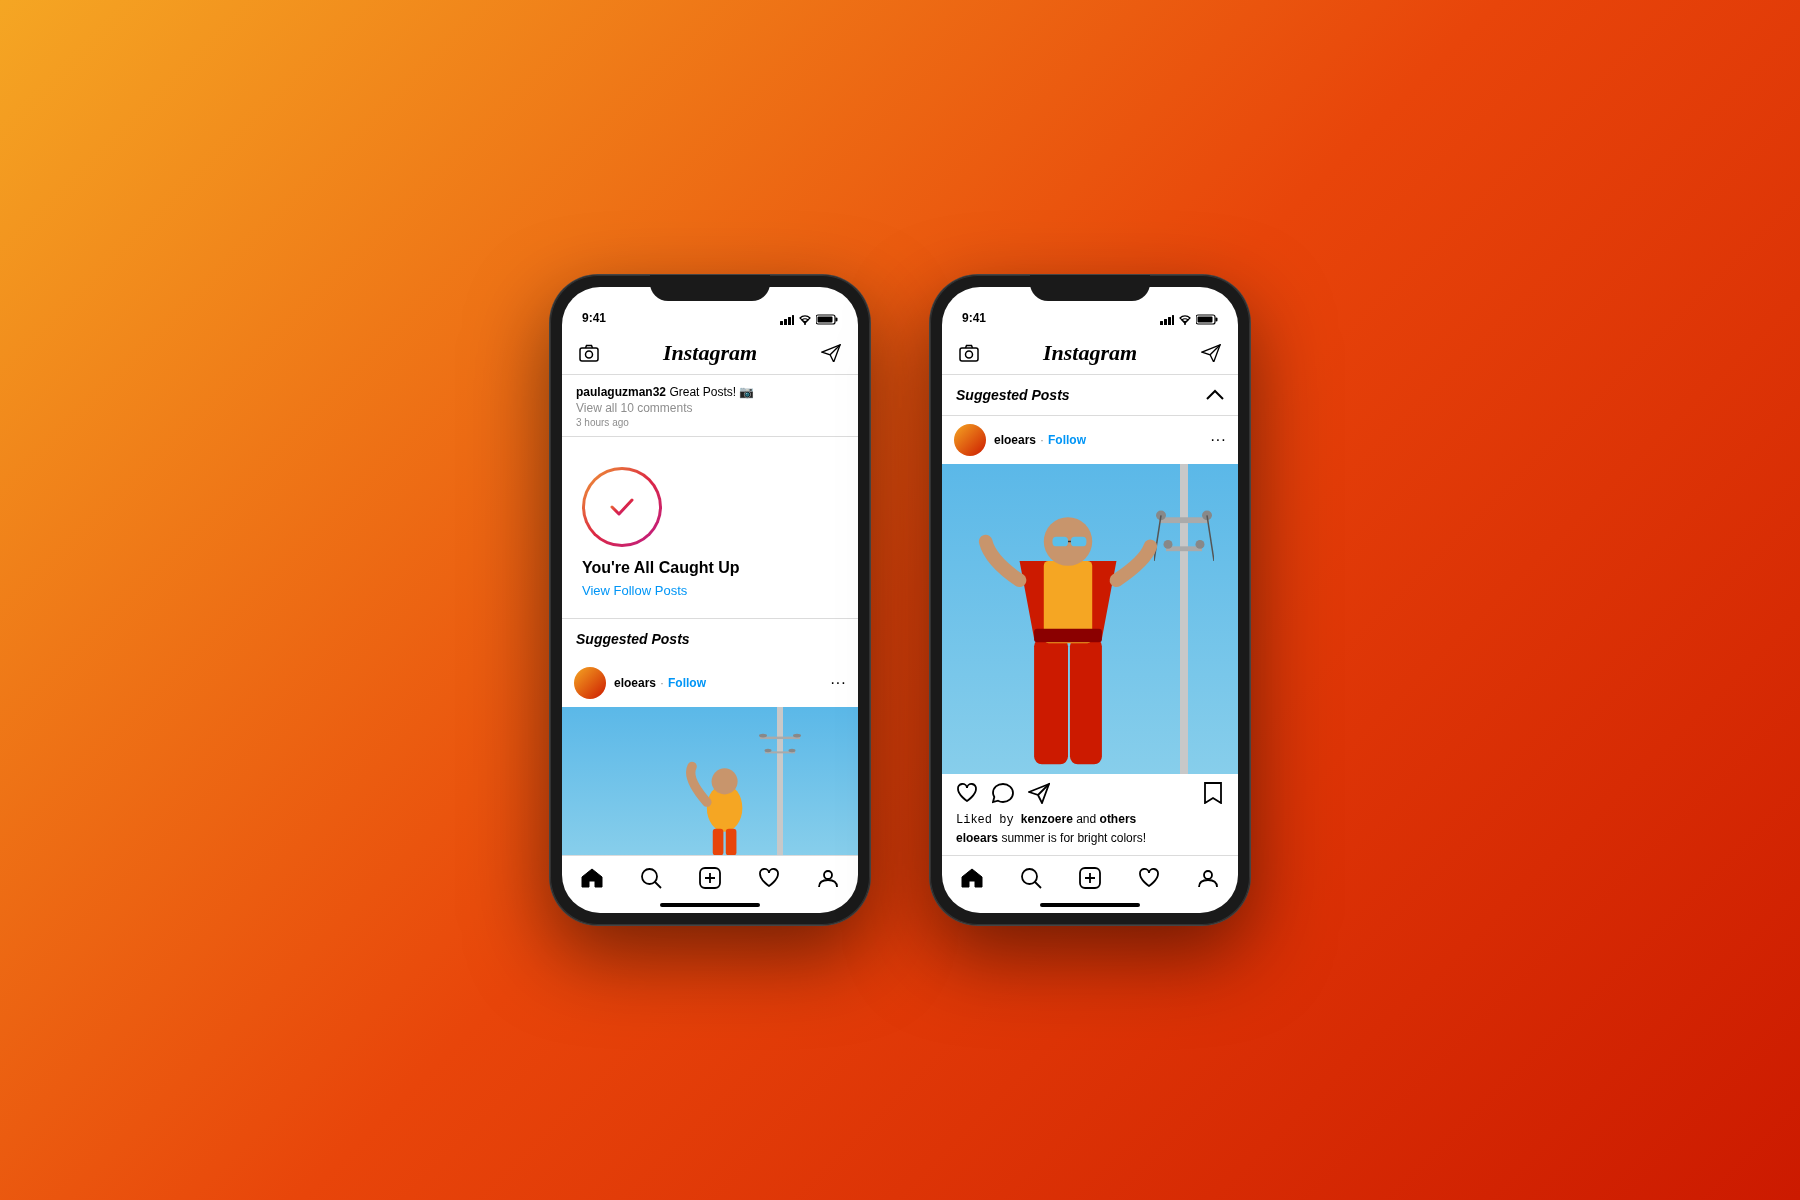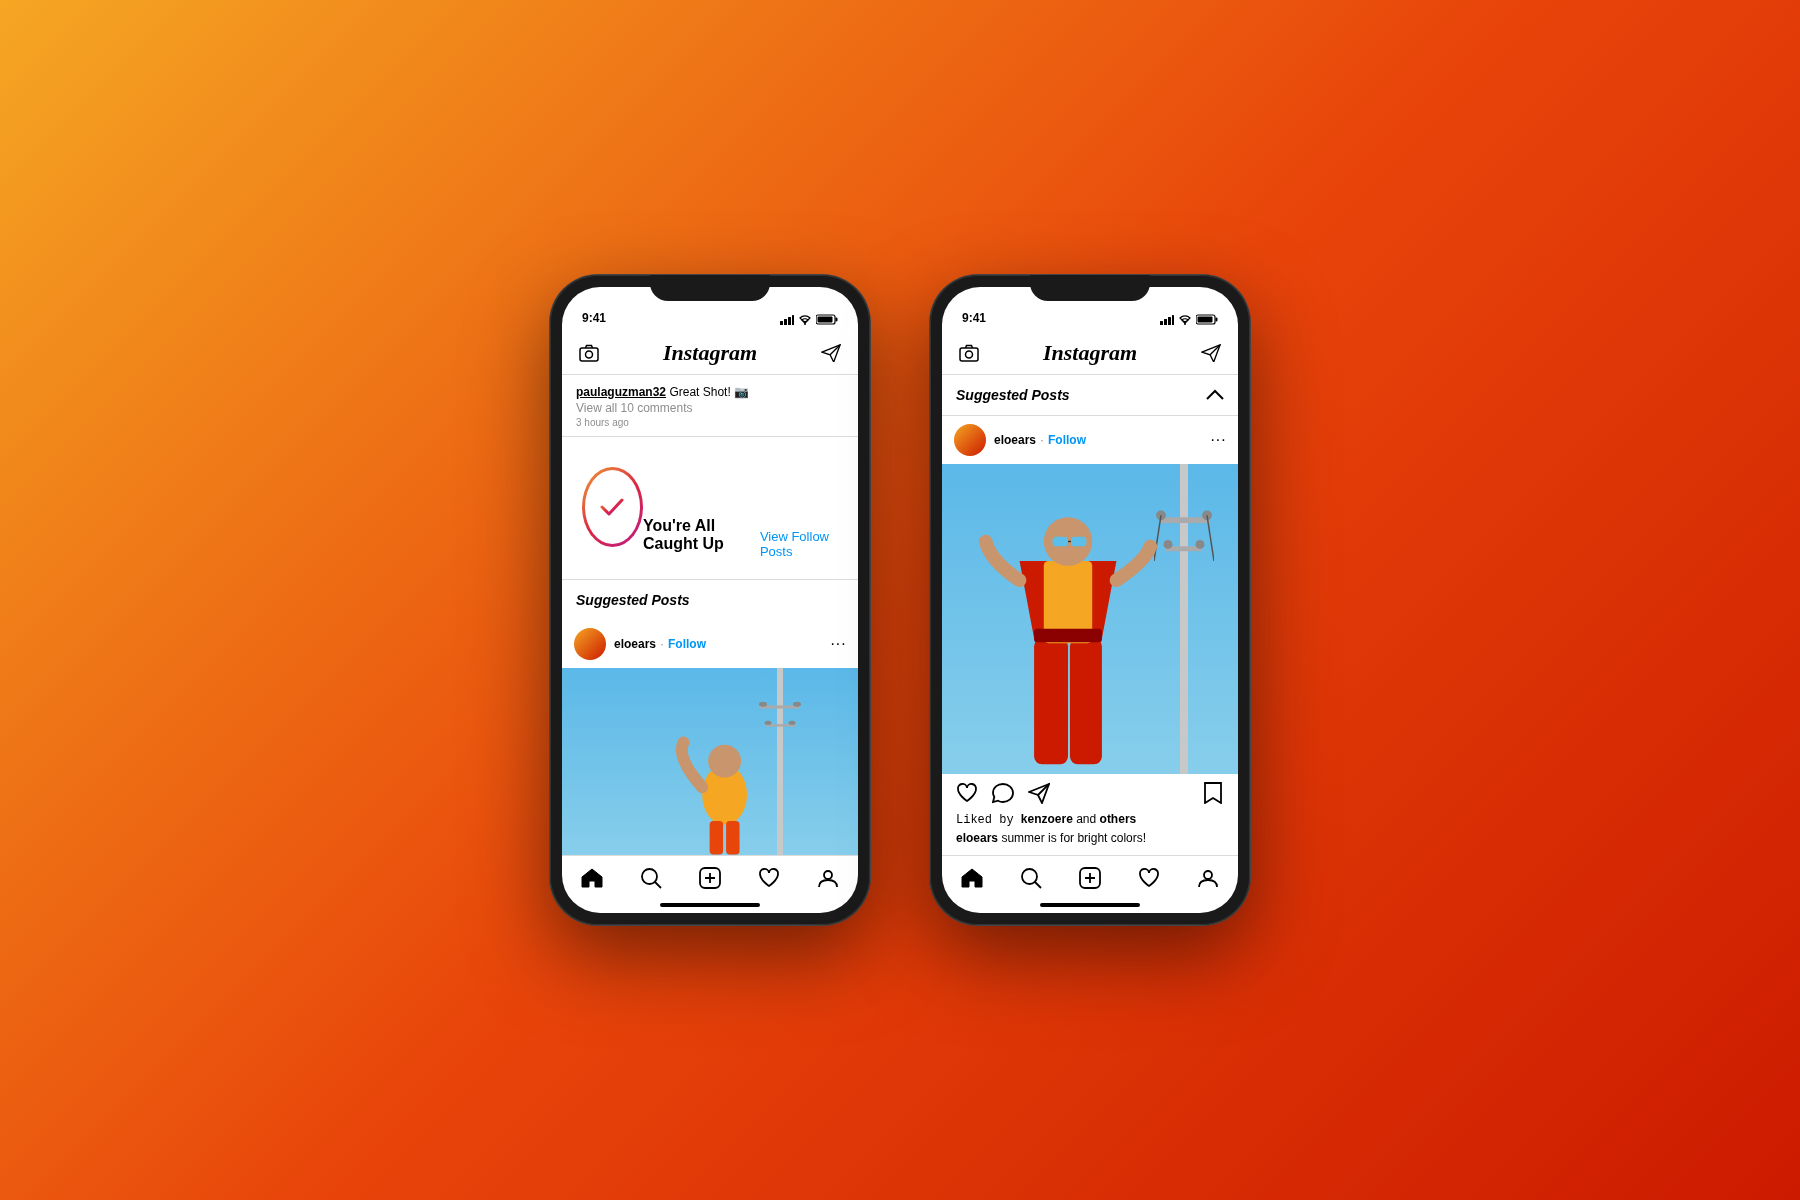--- a/index.html
+++ b/index.html
@@ -114,38 +114,38 @@
       padding: 10px 14px 8px;
       border-bottom: 1px solid #dbdbdb;
       flex-shrink: 0;
     }
 
     .comment-line {
       font-size: 12px;
       color: #000;
     }
 
-    .comment-username { font-weight: 700; text-decoration: underline; }
+    .comment-username { font-weight: 700; }
     .view-comments {
       color: #8e8e8e;
       font-size: 12px;
       margin-top: 2px;
       cursor: pointer;
     }
     .time-ago {
       color: #8e8e8e;
       font-size: 10px;
       margin-top: 2px;
     }
 
     
     .caught-up {
       display: flex;
-      flex-direction: row;
-      align-items: flex-end;
+      flex-direction: column;
+      align-items: flex-start;
       padding: 30px 20px 20px;
       flex-shrink: 0;
     }
 
     .caught-up-circle {
       width: 80px;
       height: 80px;
       border-radius: 50%;
       border: 3px solid transparent;
       background: linear-gradient(white, white) padding-box,
@@ -374,21 +374,21 @@
           <path d="M21 1 L14 20 L10 12 L1 9 Z"></path>
         </svg>
       </div>
     </div>
 
     <div class="phone-content">
 
       <div class="comment-section">
         <div class="comment-line">
           <span class="comment-username">paulaguzman32</span>
-          <span>Great Shot! 📷</span>
+          <span>Great Posts! 📷</span>
         </div>
         <div class="view-comments">View all 10 comments</div>
         <div class="time-ago">3 hours ago</div>
       </div>
 
       <div class="caught-up">
         <div class="caught-up-circle">
           <svg width="36" height="36" viewBox="0 0 36 36" fill="none">
             <polyline points="8,18 15,25 28,11" stroke="url(#grad1)" stroke-width="3" stroke-linecap="round" stroke-linejoin="round"></polyline>
             <defs>

